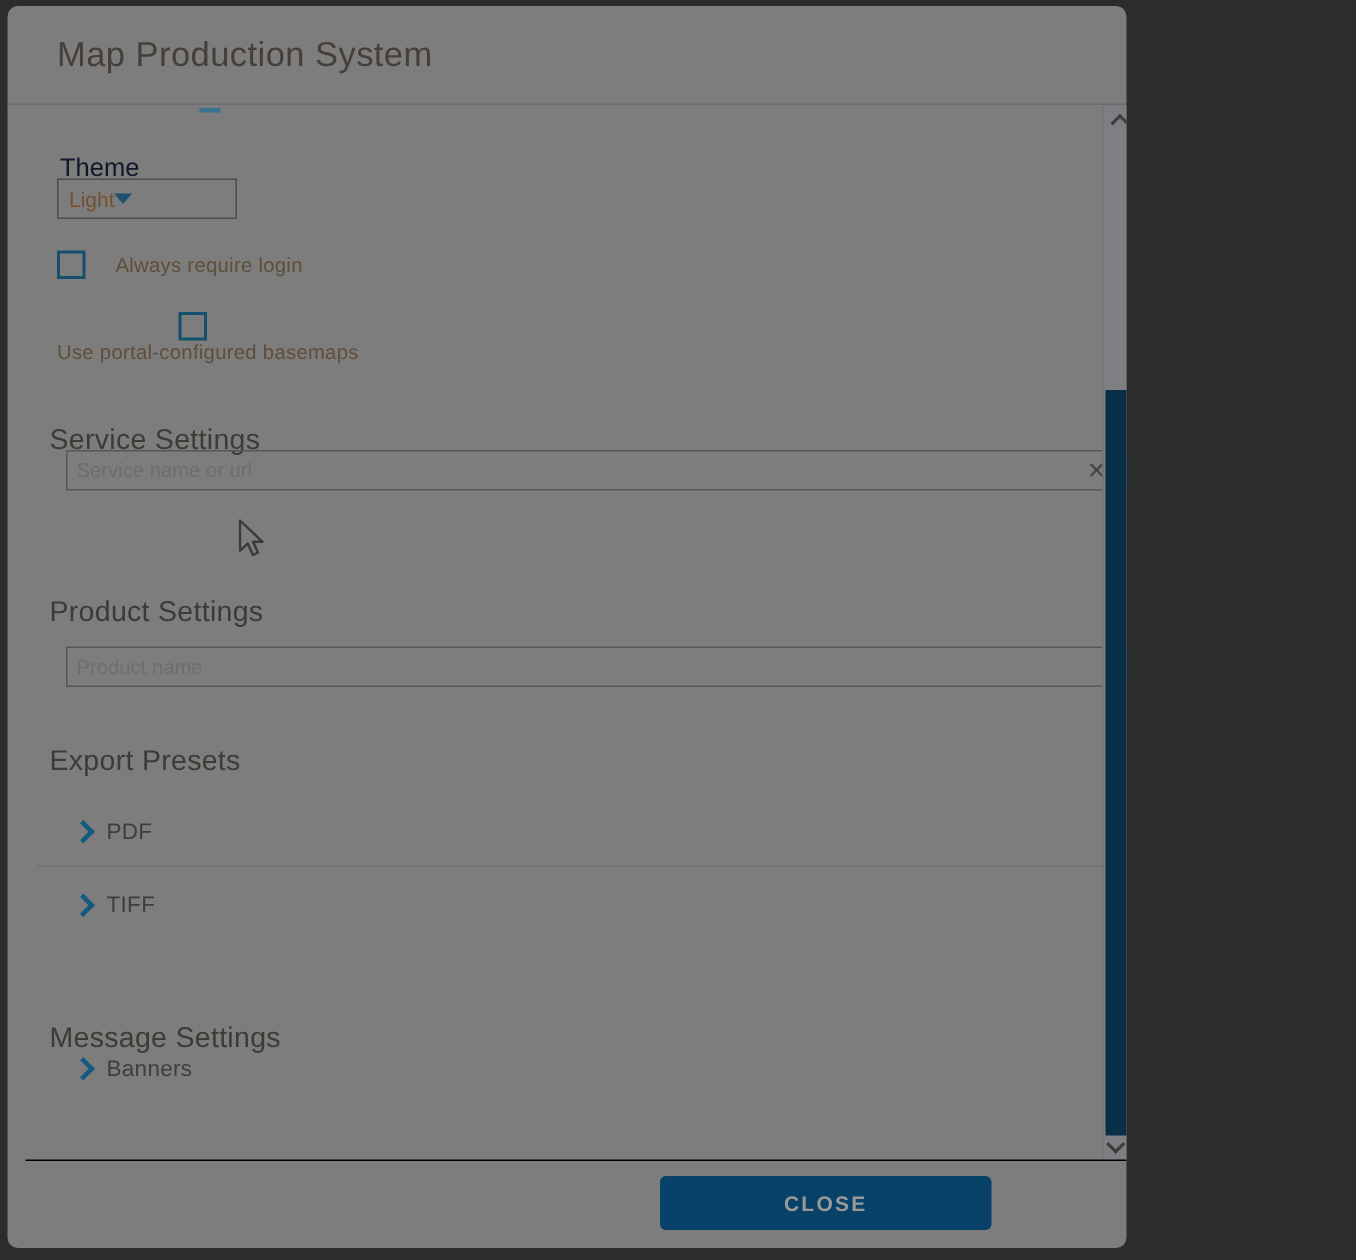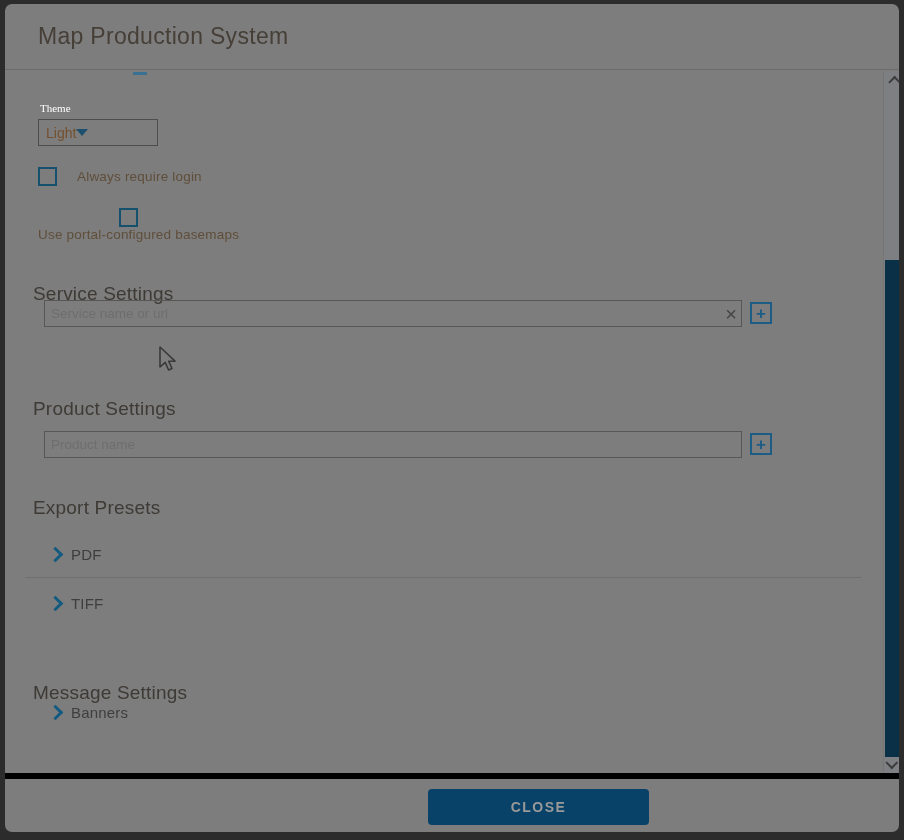--- a/index.html
+++ b/index.html
@@ -4,35 +4,35 @@
 <style>
   html,body{margin:0;padding:0;}
   body{
     width:904px;height:840px;position:relative;
     background:#262626;
     font-family:"Liberation Sans", sans-serif;
     overflow:hidden;
   }
   .frame-edge{position:absolute;left:0;top:0;width:904px;height:840px;background:#2c2c2c;}
   .dialog{
-    position:absolute;left:5px;top:4px;width:894px;height:828px;
+    position:absolute;left:5px;top:4px;width:746px;height:828px;
     background:#7d7d7d;border-radius:7px;overflow:hidden;
   }
   .title-bar{
     position:absolute;top:0;left:0;right:0;height:66px;
     display:flex;align-items:center;padding-left:33px;
     border-bottom:1px solid #6b6b6b;box-sizing:border-box;
   }
   .title-bar .title{
     font-size:23px;color:#463f37;letter-spacing:0.3px;font-weight:400;
   }
   .content{position:absolute;top:67px;left:0;right:0;height:702px;}
   .clipped-sliver{position:absolute;top:1px;left:128px;width:14px;height:3px;background:#2d6f95;opacity:.85;}
 
-  .field-label{position:absolute;font-size:11px;color:#ffffff;font-family:Liberation Serif, serif;}
+  .field-label{position:absolute;font-size:17px;color:#0f172a;}
   .select{
     position:absolute;left:33px;top:48px;width:120px;height:27px;
     border:1px solid #4d4d4d;box-sizing:border-box;
     display:flex;align-items:center;justify-content:flex-start;
     padding:0 9px 0 7px;cursor:default;
   }
   .select .select-value{font-size:14px;color:#74502f;}
   .select .dd-arrow{
     width:0;height:0;border-left:6px solid transparent;border-right:6px solid transparent;
     border-top:7px solid #1d4f6e;
@@ -82,22 +82,22 @@
   }
   .sb-arrow{position:absolute;left:0;width:16px;height:16px;display:flex;align-items:center;justify-content:center;}
   .sb-arrow .glyph{width:7px;height:7px;border-top:2px solid #3c3c3c;border-right:2px solid #3c3c3c;}
   .sb-up{top:2px;}
   .sb-up .glyph{transform:rotate(-45deg) translate(1px,2px);}
   .sb-down{bottom:2px;}
   .sb-down .glyph{transform:rotate(135deg) translate(0px,1px);}
   .sb-thumb{position:absolute;left:1px;top:189px;width:15px;height:497px;background:#0a3047;}
 
   .footer{
-    position:absolute;bottom:0;left:0;right:0;height:59px;
-    border-top:6px solid #000000;box-sizing:border-box;
+    position:absolute;bottom:0;left:12px;right:0;height:59px;
+    border-top:1px solid #000000;box-sizing:border-box;
   }
   .btn{
     position:absolute;top:10px;height:36px;border:none;border-radius:4px;
     background:#084268;color:#999999;font-family:"Liberation Sans", sans-serif;
     font-size:14px;font-weight:600;letter-spacing:1.5px;cursor:pointer;
   }
   .btn-close{left:423px;width:221px;}
   .btn-update{left:655px;width:229px;}
 
   .cursor{position:absolute;left:154px;top:275px;pointer-events:none;}

